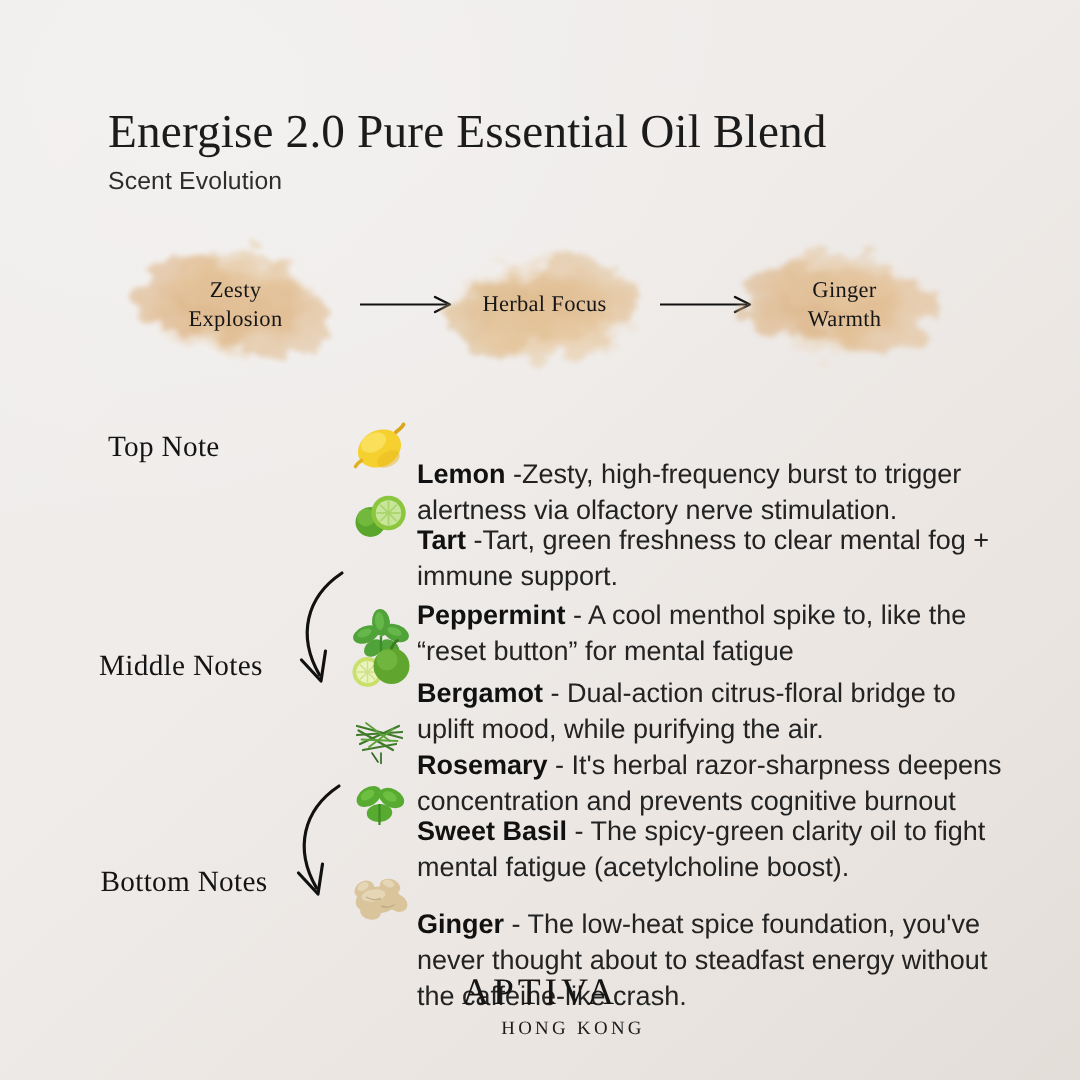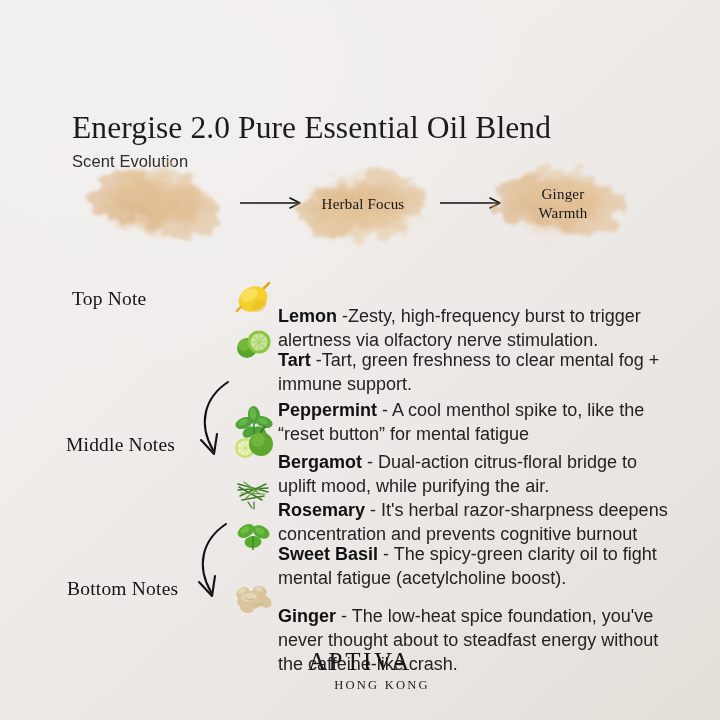--- a/index.html
+++ b/index.html
@@ -24,21 +24,20 @@
     box-sizing: border-box;
     overflow: hidden;
   }
 
   
   .header {
     position: absolute;
     left: 72px;
     top: 70px;
     width: 580px;
-    margin-top: 40px;
   }
   .title {
     font-family: "Liberation Serif", serif;
     font-size: 31.5px;
     font-weight: 400;
     color: #1b1b1b;
     letter-spacing: 0.1px;
     line-height: 1.12;
     white-space: nowrap;
   }
@@ -201,20 +200,23 @@
             <feGaussianBlur stdDeviation="1.6"></feGaussianBlur>
           </filter>
         </defs>
         <g filter="url(#cf1)">
           <ellipse cx="84" cy="52" rx="62" ry="33" fill="url(#cg1)"></ellipse>
           <ellipse cx="52" cy="44" rx="34" ry="25" fill="#ddb589" opacity="0.6"></ellipse>
           <ellipse cx="112" cy="60" rx="36" ry="26" fill="#e0bb90" opacity="0.55"></ellipse>
           <ellipse cx="84" cy="36" rx="40" ry="20" fill="#e6c79f" opacity="0.5"></ellipse>
         </g>
       </svg>
+      <div class="cloud-label">
+        <span>Zesty<br>Explosion</span>
+      </div>
     </div>
 
     <div class="arrow-straight a1">
       <svg viewBox="0 0 68 14" width="68" height="14">
         <line x1="0" y1="7" x2="58" y2="7" stroke="#111" stroke-width="1.3"></line>
         <path d="M50 2 L60 7 L50 12" fill="none" stroke="#111" stroke-width="1.6" stroke-linecap="round" stroke-linejoin="round"></path>
       </svg>
     </div>
 
     <div class="cloud-wrap c2">

